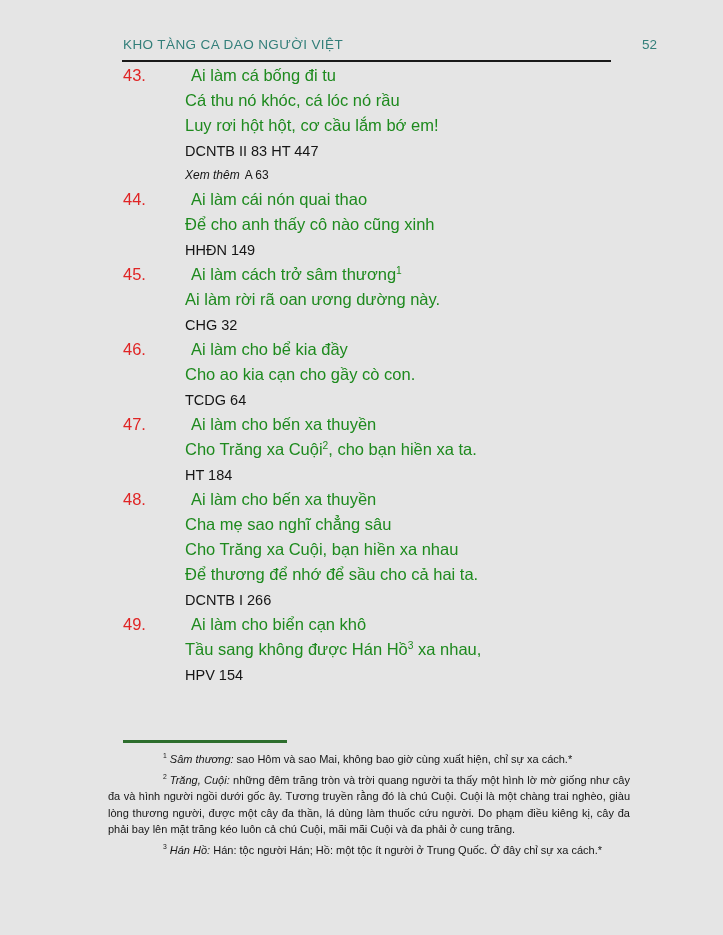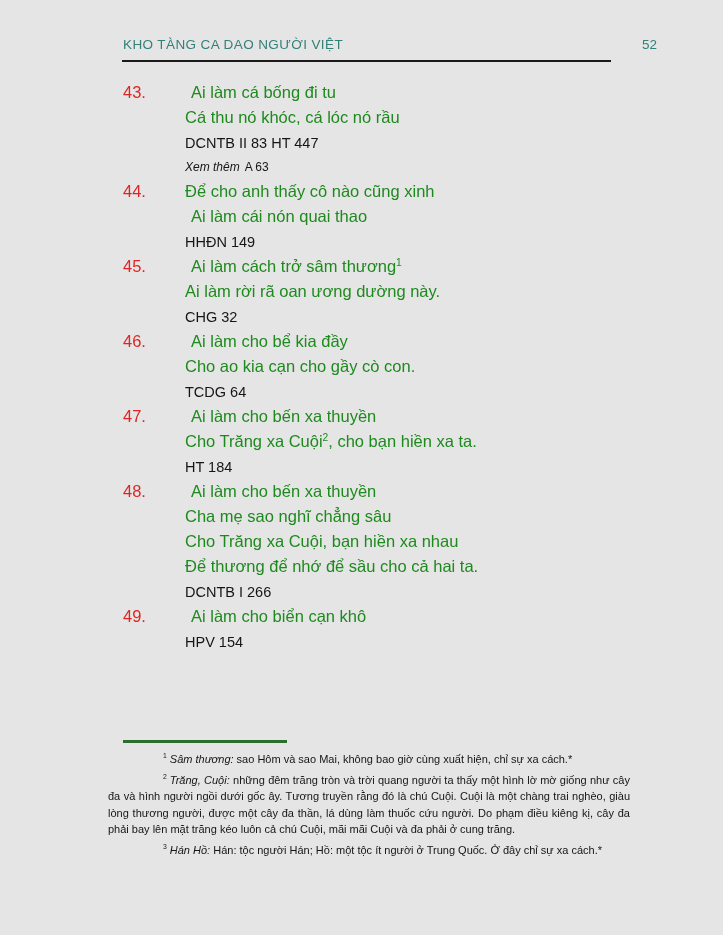--- a/index.html
+++ b/index.html
@@ -12,21 +12,21 @@
     position:absolute;left:123px;top:37px;font-size:13.5px;letter-spacing:.4px;
     color:#337f7a;white-space:nowrap;
   }
   .hdr-page{
     position:absolute;left:612px;top:37px;font-size:13.5px;color:#337f7a;margin-left:30px;
   }
   .hdr-rule{
     position:absolute;left:122px;top:60px;width:489px;height:2px;background:#1a1a1a;
   }
   
-  .entries{position:absolute;left:123px;top:80px;width:537px;}
+  .entries{position:absolute;left:123px;top:63px;width:537px;}
   .entry{display:grid;grid-template-columns:62px 1fr;margin-bottom:1px;}
   .num{color:#e02424;font-size:16.5px;line-height:25px;}
   .entry-body{min-width:0;}
   .verse{color:#1e8a1e;font-size:16.5px;line-height:25px;white-space:nowrap;}
   .verse.first{padding-left:6px;}
   .verse sup,.fnmark{vertical-align:super;font-size:.62em;line-height:0;}
   .ref{color:#151515;font-size:14.5px;line-height:22px;margin-top:2px;}
   .seealso{color:#151515;font-size:12px;line-height:22px;margin-top:2px;}
   .seealso .italic{font-style:italic;}
   .seealso span + span{margin-left:5px;}
@@ -46,29 +46,30 @@
   <div class="hdr-title">KHO TÀNG CA DAO NGƯỜI VIỆT</div>
   <div class="hdr-page">52</div>
   <div class="hdr-rule"></div>
 
   <div class="entries">
       <div class="entry">
         <div class="num">43.</div>
         <div class="entry-body">
           <div class="verse first"><span>Ai làm cá bống đi tu</span></div>
           <div class="verse"><span>Cá thu nó khóc, cá lóc nó rầu</span></div>
+          <div class="verse"><span>Luy rơi hột hột, cơ cầu lắm bớ em!</span></div>
           <div class="ref">DCNTB II 83 HT 447</div>
           <div class="seealso"><span class="italic">Xem thêm</span><span>A 63</span></div>
         </div>
       </div>
       <div class="entry">
         <div class="num">44.</div>
         <div class="entry-body">
+          <div class="verse first"><span>Ai làm cái nón quai thao</span></div>
           <div class="verse"><span>Để cho anh thấy cô nào cũng xinh</span></div>
-          <div class="verse first"><span>Ai làm cái nón quai thao</span></div>
           <div class="ref">HHĐN 149</div>
         </div>
       </div>
       <div class="entry">
         <div class="num">45.</div>
         <div class="entry-body">
           <div class="verse first"><span>Ai làm cách trở sâm thương</span><sup>1</sup></div>
           <div class="verse"><span>Ai làm rời rã oan ương dường này.</span></div>
           <div class="ref">CHG 32</div>
         </div>
@@ -96,20 +97,21 @@
           <div class="verse"><span>Cha mẹ sao nghĩ chẳng sâu</span></div>
           <div class="verse"><span>Cho Trăng xa Cuội, bạn hiền xa nhau</span></div>
           <div class="verse"><span>Để thương để nhớ để sầu cho cả hai ta.</span></div>
           <div class="ref">DCNTB I 266</div>
         </div>
       </div>
       <div class="entry">
         <div class="num">49.</div>
         <div class="entry-body">
           <div class="verse first"><span>Ai làm cho biển cạn khô</span></div>
+          <div class="verse"><span>Tầu sang không được Hán Hồ</span><sup>3</sup><span> xa nhau,</span></div>
           <div class="ref">HPV 154</div>
         </div>
       </div>
     </div>
 
   <div class="fn-rule"></div>
   <div class="footnotes">
       <p class="footnote"><sup class="fnmark">1</sup><span class="fnterm">Sâm thương:</span><span> sao Hôm và sao Mai, không bao giờ cùng xuất hiện, chỉ sự xa cách.*</span></p>
       <p class="footnote"><sup class="fnmark">2</sup><span class="fnterm">Trăng, Cuội:</span><span> những đêm trăng tròn và trời quang người ta thấy một hình lờ mờ giống như cây đa và hình người ngồi dưới gốc ây. Tương truyền rằng đó là chú Cuội. Cuội là một chàng trai nghèo, giàu lòng thương người, được một cây đa thần, lá dùng làm thuốc cứu người. Do phạm điều kiêng kị, cây đa phải bay lên mặt trăng kéo luôn cả chú Cuội, mãi mãi Cuội và đa phải ở cung trăng.</span></p>
       <p class="footnote"><sup class="fnmark">3</sup><span class="fnterm">Hán Hồ:</span><span> Hán: tộc người Hán; Hồ: một tộc ít người ở Trung Quốc. Ở đây chỉ sự xa cách.*</span></p>

